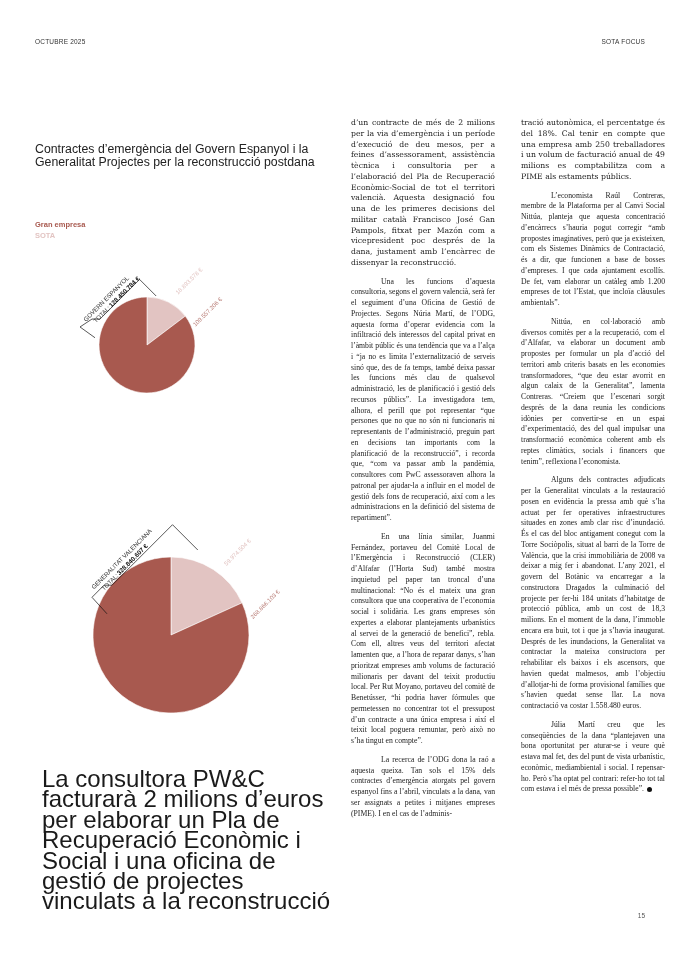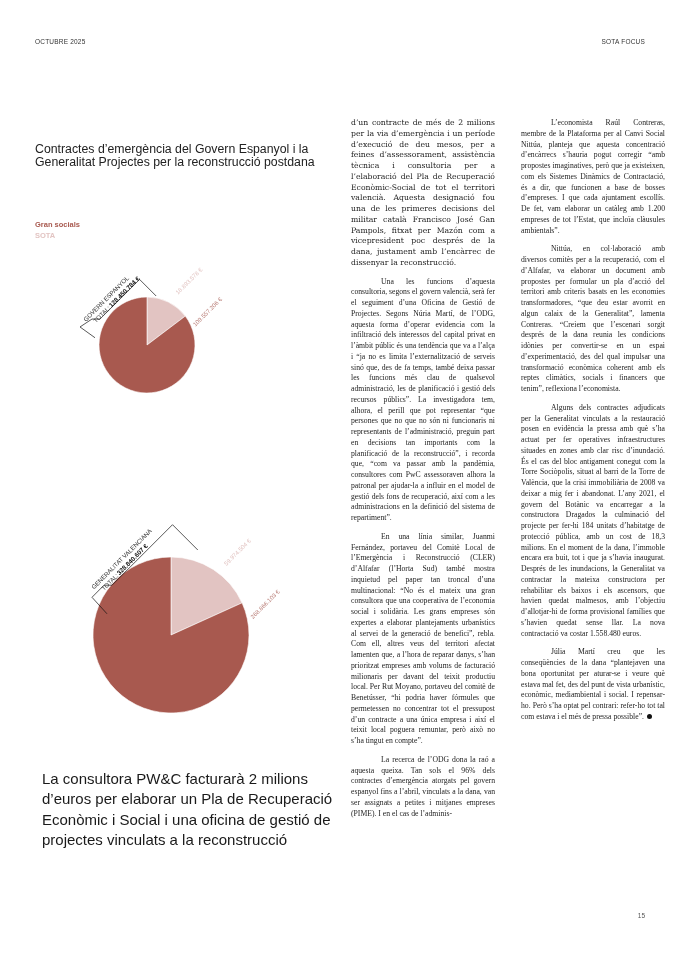--- a/index.html
+++ b/index.html
@@ -6,37 +6,37 @@
   body { width: 680px; height: 957px; position: relative; overflow: hidden; color: #222; }
   .running { position: absolute; top: 38px; font-family: "Liberation Sans", sans-serif; font-size: 6.5px; letter-spacing: 0.2px; color: #333; }
   #run-left { left: 35px; }
   #run-right { right: 35px; }
   #chart-title { position: absolute; left: 35px; top: 143px; width: 300px; font-family: "Liberation Sans", sans-serif; font-size: 12.3px; line-height: 12.6px; color: #222; }
   .legend { position: absolute; left: 35px; font-family: "Liberation Sans", sans-serif; font-size: 7.5px; font-weight: bold; }
   #legend-large { top: 220px; color: #a8594f; }
   #legend-sme { top: 231px; color: #e2c4c2; }
   #charts { position: absolute; left: 0; top: 250px; width: 330px; height: 520px; }
   #charts text { font-family: "Liberation Sans", sans-serif; }
-  #subhead { position: absolute; left: 42px; top: 769px; width: 300px; font-family: "Liberation Sans", sans-serif; font-size: 15px; line-height: 20.4px; color: #1a1a1a; }
+  #subhead { position: absolute; left: 42px; top: 769px; width: 300px; font-family: "Liberation Sans", sans-serif; font-size: 24px; line-height: 20.4px; color: #1a1a1a; }
   .col { position: absolute; top: 110px; width: 160px; font-family: "DejaVu Serif", "Liberation Serif", serif; font-size: 7.7px; line-height: 10.75px; color: #222; text-align: justify; hyphens: manual; }
   #col-1 { left: 343px; }
   #col-2 { left: 513px; }
   .col p { margin: 8px; text-indent: 0; }
   .col p.ind { text-indent: 30px; font-family: Liberation Serif, serif; }
   .endmark { display: inline-block; width: 5px; height: 5px; border-radius: 50%; background: #111; margin-left: 3px; vertical-align: middle; }
   #page-num { position: absolute; right: 35px; top: 912px; font-family: "Liberation Sans", sans-serif; font-size: 6.5px; color: #555; }
 </style>
 </head>
 <body>
 
 <div class="running" id="run-left">OCTUBRE 2025</div>
 <div class="running" id="run-right">SOTA FOCUS</div>
 
 <div id="chart-title">Contractes d’emergència del Govern Espanyol i la Generalitat Projectes per la reconstrucció postdana</div>
-<div class="legend" id="legend-large">Gran socials</div>
+<div class="legend" id="legend-large">Gran empresa</div>
 <div class="legend" id="legend-sme">SOTA</div>
 
 <svg id="charts" viewBox="0 0 330 520" width="330" height="520">
   <g id="pie-0">
       <path d="M147,95 L147,47 A48,48 0 0 1 185.31014194756892,66.08057704660897 Z" fill="#e2c4c2" stroke="#fff" stroke-width="0.6"></path>
       <path d="M147,95 L185.31014194756892,66.08057704660897 A48,48 0 1 1 147.00000000000003,47 Z" fill="#a8594f" stroke="#fff" stroke-width="0.6"></path>
       <text x="178.02731615230113" y="44.80378237467425" font-size="6" fill="#e2c4c2" transform="rotate(-45 178.02731615230113 44.80378237467425)">18.893.578 €</text>
       <text x="195.41275567520717" y="76.8538619357345" font-size="6" fill="#b77a73" transform="rotate(-45 195.41275567520717 76.8538619357345)">109.557.206 €</text>
       <polyline points="156.16,46 139.6,29.44 100,69.03999999999999 92,69.03999999999999 80,76.96000000000001 95,87.76" fill="none" stroke="#111" stroke-width="0.7"></polyline>
       <g transform="rotate(-45 86 71.92)">
@@ -58,22 +58,23 @@
       </g>
     </g>
 </svg>
 
 <div id="subhead">La consultora PW&amp;C facturarà 2 milions d’euros per elaborar un Pla de Recuperació Econòmic i Social i una oficina de gestió de projectes vinculats a la reconstrucció</div>
 
 <div class="col" id="col-1">
     <p>d’un contracte de més de 2 milions per la via d’emergència i un període d’execució de deu mesos, per a feines d’assessorament, assistència tècnica i consultoria per a l’elaboració del Pla de Recuperació Econòmic-Social de tot el territori valencià. Aquesta designació fou una de les primeres decisions del militar català Francisco José Gan Pampols, fitxat per Mazón com a vicepresident poc després de la dana, justament amb l’encàrrec de dissenyar la reconstrucció.</p>
     <p class="ind">Una les funcions d’aquesta consultoria, segons el govern valencià, serà fer el seguiment d’una Oficina de Gestió de Projectes. Segons Núria Martí, de l’ODG, aquesta forma d’operar evidencia com la infiltració dels interessos del capital privat en l’àmbit públic és una tendència que va a l’alça i “ja no es limita l’externalització de serveis sinó que, des de fa temps, també deixa passar les funcions més clau de qualsevol administració, les de planificació i gestió dels recursos públics”. La investigadora tem, alhora, el perill que pot representar “que persones que no que no són ni funcionaris ni representants de l’administració, preguin part en decisions tan importants com la planificació de la reconstrucció”, i recorda que, “com va passar amb la pandèmia, consultores com PwC assessoraven alhora la patronal per ajudar-la a influir en el model de gestió dels fons de recuperació, així com a les administracions en la definició del sistema de repartiment”.</p>
     <p class="ind">En una línia similar, Juanmi Fernández, portaveu del Comitè Local de l’Emergència i Reconstrucció (CLER) d’Alfafar (l’Horta Sud) també mostra inquietud pel paper tan troncal d’una multinacional: “No és el mateix una gran consultora que una cooperativa de l’economia social i solidària. Les grans empreses són expertes a elaborar plantejaments urbanístics al servei de la generació de benefici”, rebla. Com ell, altres veus del territori afectat lamenten que, a l’hora de reparar danys, s’han prioritzat empreses amb volums de facturació milionaris per davant del teixit productiu local. Per Rut Moyano, portaveu del comitè de Benetússer, “hi podria haver fórmules que permetessen no concentrar tot el pressupost d’un contracte a una única empresa i així el teixit local poguera remuntar, però això no s’ha tingut en compte”.</p>
-    <p class="ind">La recerca de l’ODG dona la raó a aquesta queixa. Tan sols el 96% dels contractes d’emergència atorgats pel govern espanyol fins a l’abril, vinculats a la dana, van ser assignats a petites i mitjanes empreses (PIME). I en el cas de l’adminis-</p>
+    <p class="ind">La recerca de l’ODG dona la raó a aquesta queixa. Tan sols el 15% dels contractes d’emergència atorgats pel govern espanyol fins a l’abril, vinculats a la dana, van ser assignats a petites i mitjanes empreses (PIME). I en el cas de l’adminis-</p>
   </div>
 <div class="col" id="col-2">
+    <p>tració autonòmica, el percentatge és del 18%. Cal tenir en compte que una empresa amb 250 treballadores i un volum de facturació anual de 49 milions es comptabilitza com a PIME als estaments públics.</p>
     <p class="ind">L’economista Raúl Contreras, membre de la Plataforma per al Canvi Social Nittúa, planteja que aquesta concentració d’encàrrecs s’hauria pogut corregir “amb propostes imaginatives, però que ja existeixen, com els Sistemes Dinàmics de Contractació, és a dir, que funcionen a base de bosses d’empreses. I que cada ajuntament escollís. De fet, vam elaborar un catàleg amb 1.200 empreses de tot l’Estat, que incloïa clàusules ambientals”.</p>
     <p class="ind">Nittúa, en col·laboració amb diversos comitès per a la recuperació, com el d’Alfafar, va elaborar un document amb propostes per formular un pla d’acció del territori amb criteris basats en les economies transformadores, “que deu estar avorrit en algun calaix de la Generalitat”, lamenta Contreras. “Creiem que l’escenari sorgit després de la dana reunia les condicions idònies per convertir-se en un espai d’experimentació, des del qual impulsar una transformació econòmica coherent amb els reptes climàtics, socials i financers que tenim”, reflexiona l’economista.</p>
     <p class="ind">Alguns dels contractes adjudicats per la Generalitat vinculats a la restauració posen en evidència la pressa amb què s’ha actuat per fer operatives infraestructures situades en zones amb clar risc d’inundació. És el cas del bloc antigament conegut com la Torre Sociòpolis, situat al barri de la Torre de València, que la crisi immobiliària de 2008 va deixar a mig fer i abandonat. L’any 2021, el govern del Botànic va encarregar a la constructora Dragados la culminació del projecte per fer-hi 184 unitats d’habitatge de protecció pública, amb un cost de 18,3 milions. En el moment de la dana, l’immoble encara era buit, tot i que ja s’havia inaugurat. Després de les inundacions, la Generalitat va contractar la mateixa constructora per rehabilitar els baixos i els ascensors, que havien quedat malmesos, amb l’objectiu d’allotjar-hi de forma provisional famílies que s’havien quedat sense llar. La nova contractació va costar 1.558.480 euros.</p>
     <p class="ind">Júlia Martí creu que les conseqüències de la dana “plantejaven una bona oportunitat per aturar-se i veure què estava mal fet, des del punt de vista urbanístic, econòmic, mediambiental i social. I repensar-ho. Però s’ha optat pel contrari: refer-ho tot tal com estava i el més de pressa possible”.<span class="endmark"></span></p>
   </div>
 
 <div id="page-num">15</div>
 
 </body></html>

